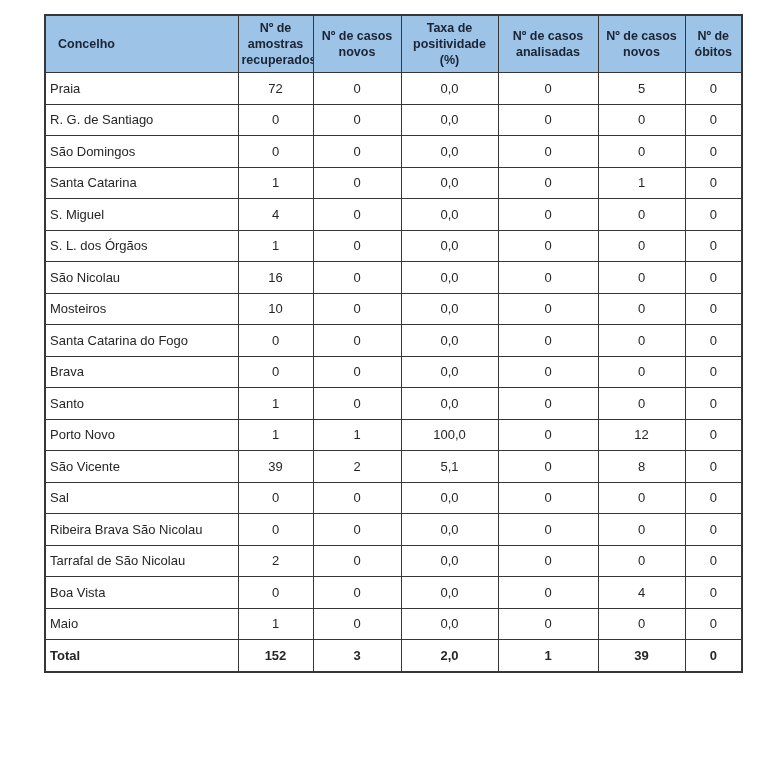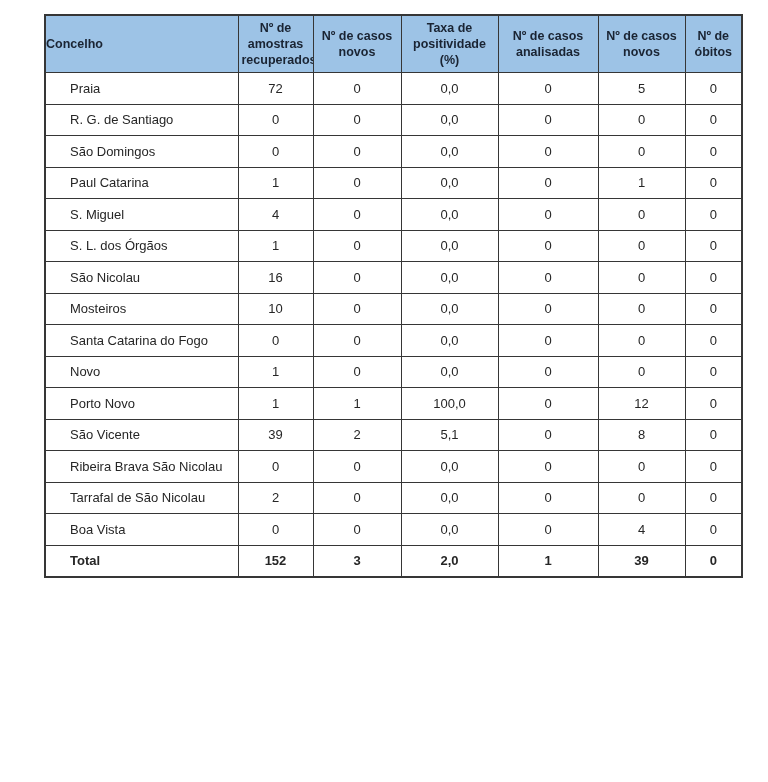--- a/index.html
+++ b/index.html
@@ -35,31 +35,31 @@
     font-weight: bold;
     font-size: 12.5px;
     line-height: 1.3;
     height: 52px;
     text-align: center;
     vertical-align: middle;
     padding: 2px 3px;
   }
   thead th.col-name {
     text-align: left;
-    padding-left: 0;
+    padding-left: 12px;
   }
   tbody td {
     height: 28.5px;
     font-size: 13px;
     vertical-align: middle;
     padding: 1px 3px;
   }
   td.col-name {
     text-align: left;
-    padding-left: 24px;
+    padding-left: 4px;
   }
   td.col-num {
     text-align: center;
   }
   tr.total td {
     font-weight: bold;
   }
 </style>
 </head>
 <body>
@@ -108,21 +108,21 @@
         <tr>
           <td class="col-name">São Domingos</td>
           <td class="col-num">0</td>
           <td class="col-num">0</td>
           <td class="col-num">0,0</td>
           <td class="col-num">0</td>
           <td class="col-num">0</td>
           <td class="col-num">0</td>
         </tr>
         <tr>
-          <td class="col-name">Paul Catarina</td>
+          <td class="col-name">Santa Catarina</td>
           <td class="col-num">1</td>
           <td class="col-num">0</td>
           <td class="col-num">0,0</td>
           <td class="col-num">0</td>
           <td class="col-num">1</td>
           <td class="col-num">0</td>
         </tr>
         <tr>
           <td class="col-name">S. Miguel</td>
           <td class="col-num">4</td>
@@ -162,21 +162,30 @@
         <tr>
           <td class="col-name">Santa Catarina do Fogo</td>
           <td class="col-num">0</td>
           <td class="col-num">0</td>
           <td class="col-num">0,0</td>
           <td class="col-num">0</td>
           <td class="col-num">0</td>
           <td class="col-num">0</td>
         </tr>
         <tr>
-          <td class="col-name">Novo</td>
+          <td class="col-name">Brava</td>
+          <td class="col-num">0</td>
+          <td class="col-num">0</td>
+          <td class="col-num">0,0</td>
+          <td class="col-num">0</td>
+          <td class="col-num">0</td>
+          <td class="col-num">0</td>
+        </tr>
+        <tr>
+          <td class="col-name">Santo</td>
           <td class="col-num">1</td>
           <td class="col-num">0</td>
           <td class="col-num">0,0</td>
           <td class="col-num">0</td>
           <td class="col-num">0</td>
           <td class="col-num">0</td>
         </tr>
         <tr>
           <td class="col-name">Porto Novo</td>
           <td class="col-num">1</td>
@@ -189,20 +198,29 @@
         <tr>
           <td class="col-name">São Vicente</td>
           <td class="col-num">39</td>
           <td class="col-num">2</td>
           <td class="col-num">5,1</td>
           <td class="col-num">0</td>
           <td class="col-num">8</td>
           <td class="col-num">0</td>
         </tr>
         <tr>
+          <td class="col-name">Sal</td>
+          <td class="col-num">0</td>
+          <td class="col-num">0</td>
+          <td class="col-num">0,0</td>
+          <td class="col-num">0</td>
+          <td class="col-num">0</td>
+          <td class="col-num">0</td>
+        </tr>
+        <tr>
           <td class="col-name">Ribeira Brava São Nicolau</td>
           <td class="col-num">0</td>
           <td class="col-num">0</td>
           <td class="col-num">0,0</td>
           <td class="col-num">0</td>
           <td class="col-num">0</td>
           <td class="col-num">0</td>
         </tr>
         <tr>
           <td class="col-name">Tarrafal de São Nicolau</td>
@@ -213,20 +231,29 @@
           <td class="col-num">0</td>
           <td class="col-num">0</td>
         </tr>
         <tr>
           <td class="col-name">Boa Vista</td>
           <td class="col-num">0</td>
           <td class="col-num">0</td>
           <td class="col-num">0,0</td>
           <td class="col-num">0</td>
           <td class="col-num">4</td>
+          <td class="col-num">0</td>
+        </tr>
+        <tr>
+          <td class="col-name">Maio</td>
+          <td class="col-num">1</td>
+          <td class="col-num">0</td>
+          <td class="col-num">0,0</td>
+          <td class="col-num">0</td>
+          <td class="col-num">0</td>
           <td class="col-num">0</td>
         </tr>
         <tr class="total">
           <td class="col-name">Total</td>
           <td class="col-num">152</td>
           <td class="col-num">3</td>
           <td class="col-num">2,0</td>
           <td class="col-num">1</td>
           <td class="col-num">39</td>
           <td class="col-num">0</td>

